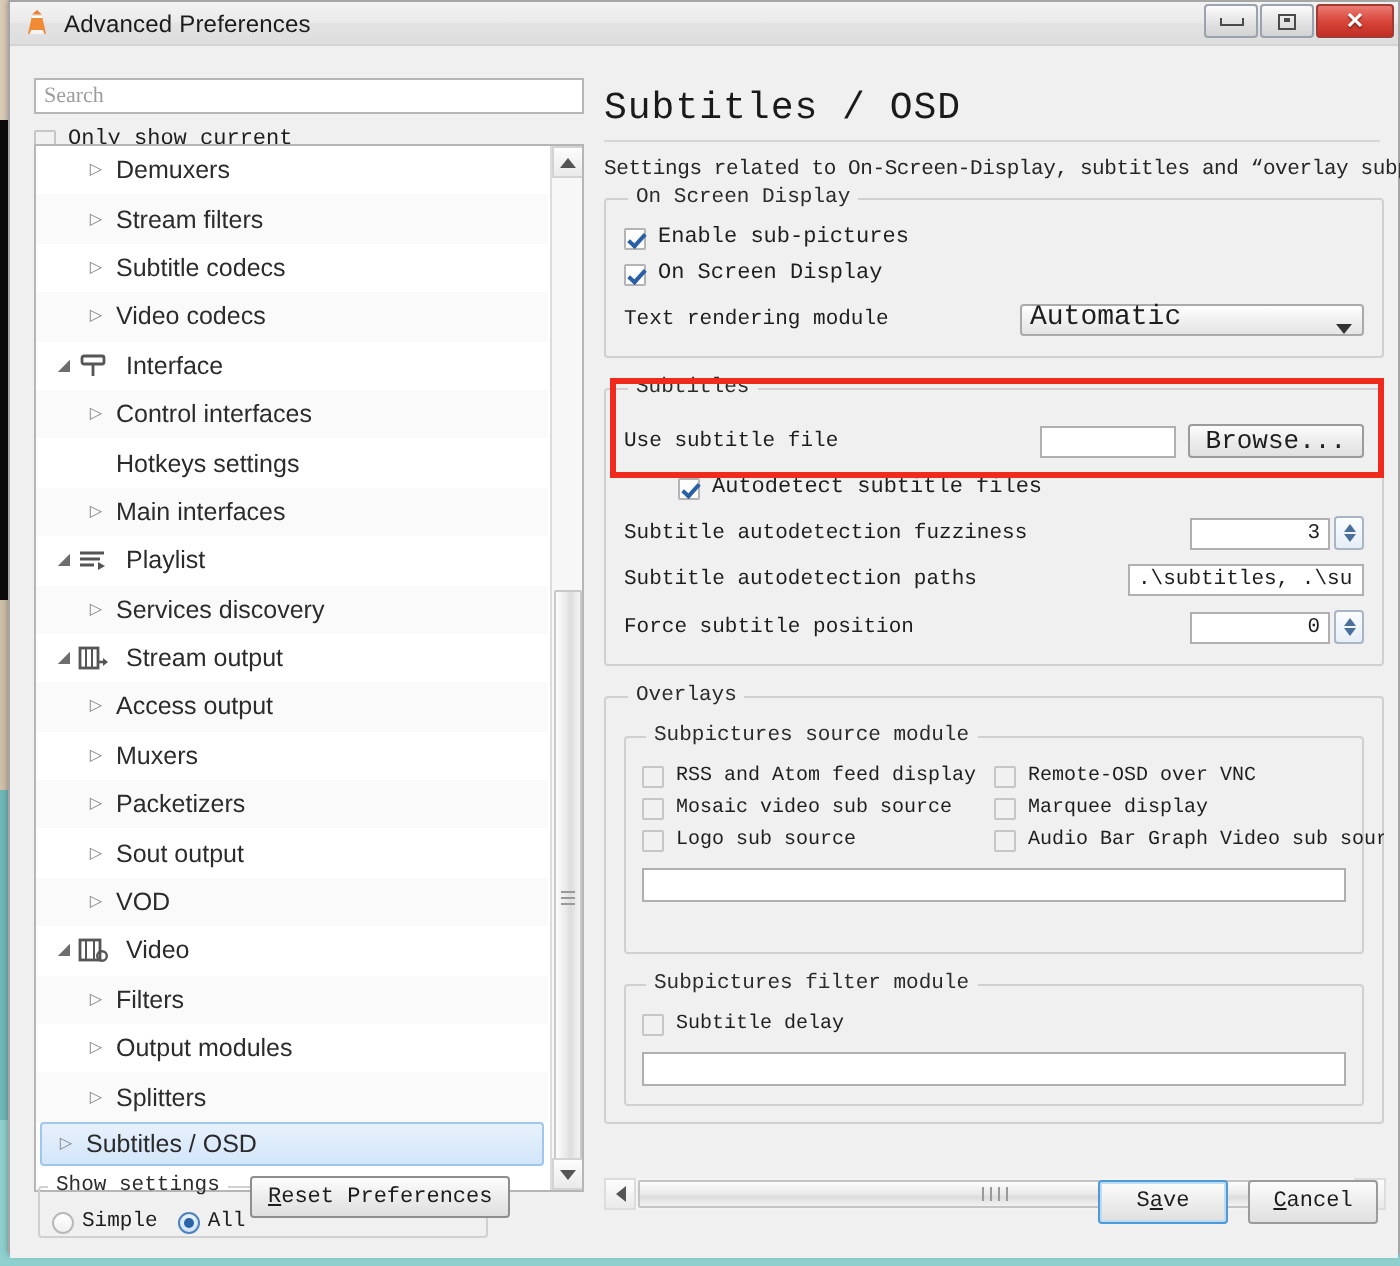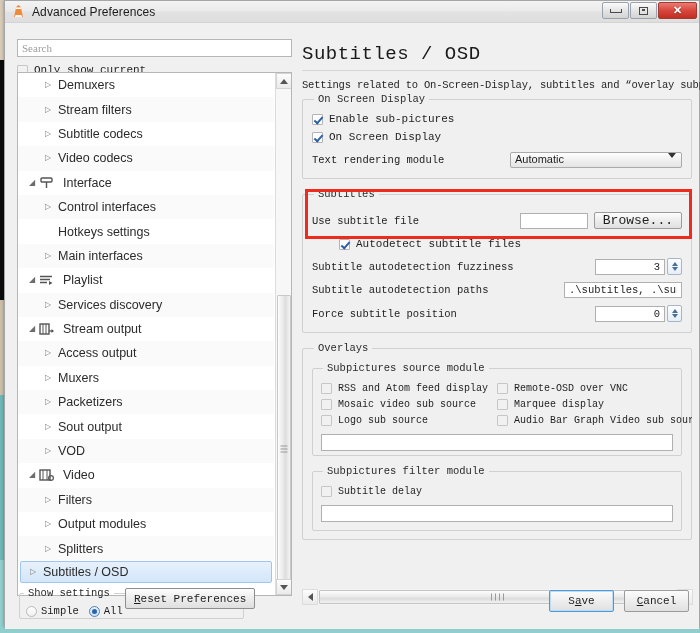--- a/index.html
+++ b/index.html
@@ -164,22 +164,22 @@
   }
   .frow{display:flex;align-items:center;margin-top:6px;}
   .flabel{
     font-size:10.5px;color:#1d1d1d;font-family:"Liberation Mono",monospace;
     white-space:nowrap;
   }
   .combo{
     margin-left:auto;width:172px;height:16px;box-sizing:border-box;
     border:1px solid #aaa;border-radius:2px;
     background:linear-gradient(to bottom,#fefefe,#efefef 55%,#e4e4e4);
-    display:flex;align-items:flex-start;padding:0 4px;
-    font-size:11px;color:#1d1d1d;font-family:Liberation Sans, sans-serif;
+    display:flex;align-items:flex-end;padding:0 4px;
+    font-size:14px;color:#1d1d1d;font-family:Liberation Mono, monospace;
     position:relative;
   }
   .combo .carat{
     position:absolute;right:5px;width:0;height:0;
     border-left:4px solid transparent;border-right:4px solid transparent;border-top:5px solid #333;
   }
   .txtin{
     height:16px;box-sizing:border-box;border:1px solid #b0b0b0;background:#fff;
     font-size:10.5px;font-family:"Liberation Mono",monospace;color:#1d1d1d;
     padding:0 4px;outline:none;
@@ -529,21 +529,21 @@
                 <span class="su"></span>
                 <span class="sd"></span>
               </span>
             </span>
           </div>
         </fieldset>
 
         <fieldset class="grp" style="margin-top:9px;padding-bottom:8px;">
           <legend>Overlays</legend>
 
-          <fieldset class="grp" style="margin-top:2px;padding:4px 8px 4px;">
+          <fieldset class="grp" style="margin-top:2px;padding:4px 8px 24px;">
             <legend>Subpictures source module</legend>
             <div style="display:flex;flex-wrap:wrap;">
               <div class="ovl-chk">
                 <span class="cb dis"></span>
                 <span class="chk-label">RSS and Atom feed display</span>
               </div>
               <div class="ovl-chk">
                 <span class="cb dis"></span>
                 <span class="chk-label">Remote-OSD over VNC</span>
               </div>

